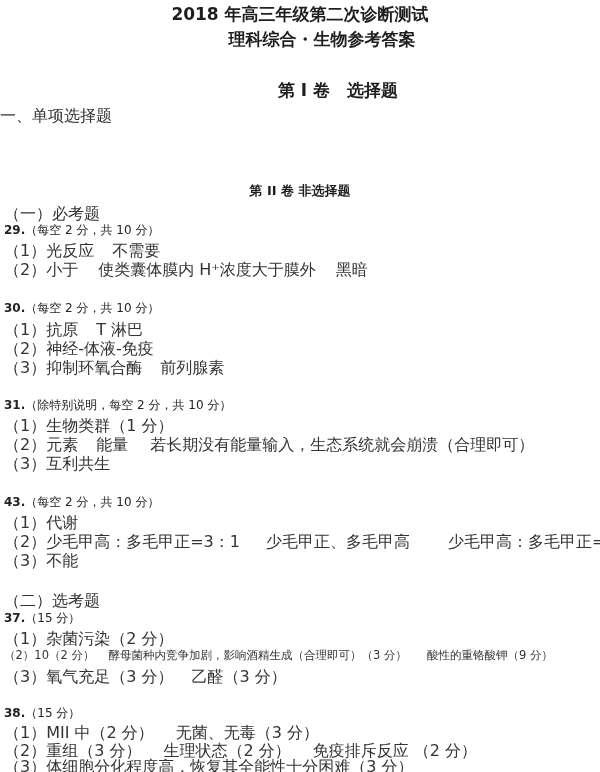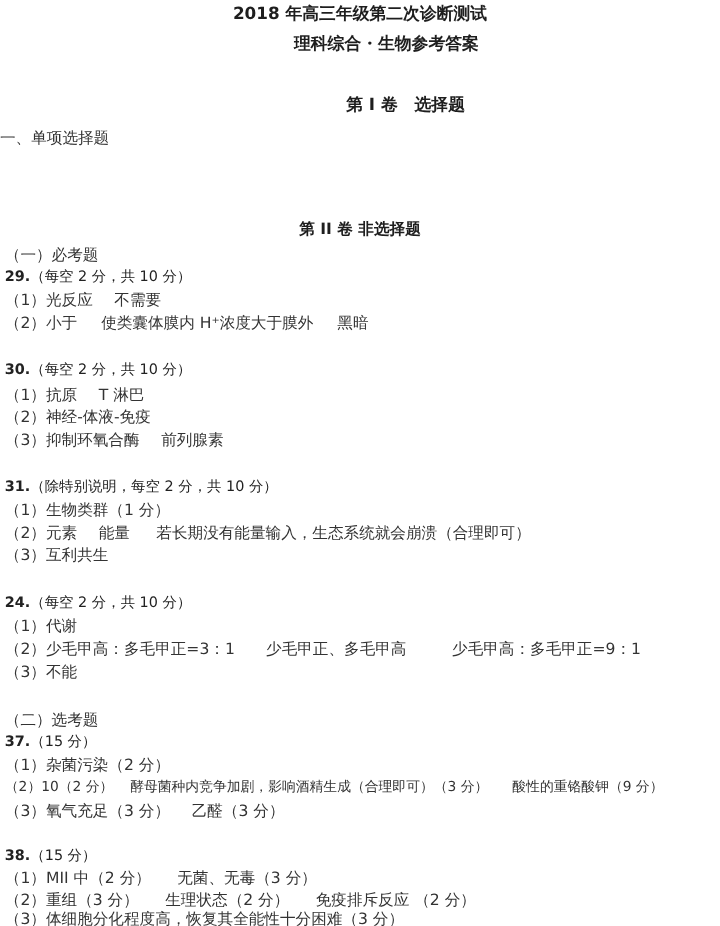--- a/index.html
+++ b/index.html
@@ -1,22 +1,22 @@
 <!DOCTYPE html>
 <html><head>
   <meta charset="utf-8">
   <style>
     html, body { margin: 0; padding: 0; }
     body {
       width: 600px; height: 772px; background: #ffffff; color: #2a2a2a;
       font-family: "DejaVu Sans", sans-serif; position: relative; overflow: hidden;
     }
     .abs { position: absolute; white-space: nowrap; }
-    .title { font-size: 14px; font-weight: bold; color: #1e1e1e; left: 0; width: 600px; text-align: center; }
-    .line { font-size: 13px; color: #333; }
+    .title { font-size: 17px; font-weight: bold; color: #1e1e1e; left: 0; width: 600px; text-align: center; }
+    .line { font-size: 16px; color: #333; }
     .qhead { font-size: 12px; color: #222; }
     .qhead .num { font-weight: bold; }
     table.ans {
       position: absolute; left: 142px; top: 123px; border-collapse: collapse;
       font-size: 11px; color: #333;
     }
     table.ans td {
       border: 1px solid #555; height: 18px; padding: 0; text-align: center; width: 43px;
     }
     table.ans td.hd { width: 56px; text-align: left; padding-left: 4px; color: #555; }
@@ -69,21 +69,21 @@
   <span>（1）生物类群（1 分）</span>
 </div>
 <div class="abs line" style="left:4px;top:435px;">
   <span>（2）元素</span><span class="gap" style="width:18px"></span><span>能量</span><span class="gap" style="width:22px"></span><span>若长期没有能量输入，生态系统就会崩溃（合理即可）</span>
 </div>
 <div class="abs line" style="left:4px;top:454px;">
   <span>（3）互利共生</span>
 </div>
 
 <div class="abs qhead" style="left:4px;top:494px;">
-  <span class="num">24.</span><span>（每空 2 分，共 10 分）</span>
+  <span class="num">43.</span><span>（每空 2 分，共 10 分）</span>
 </div>
 <div class="abs line" style="left:4px;top:513px;">
   <span>（1）代谢</span>
 </div>
 <div class="abs line" style="left:4px;top:532px;">
   <span>（2）少毛甲高：多毛甲正=3：1</span><span class="gap" style="width:26px"></span><span>少毛甲正、多毛甲高</span><span class="gap" style="width:38px"></span><span>少毛甲高：多毛甲正=9：1</span>
 </div>
 <div class="abs line" style="left:4px;top:551px;">
   <span>（3）不能</span>
 </div>

